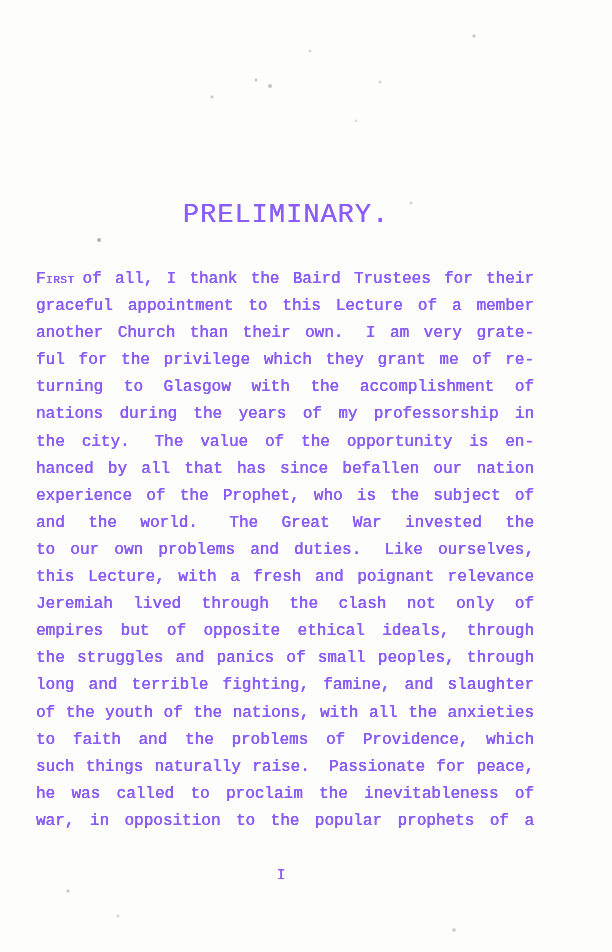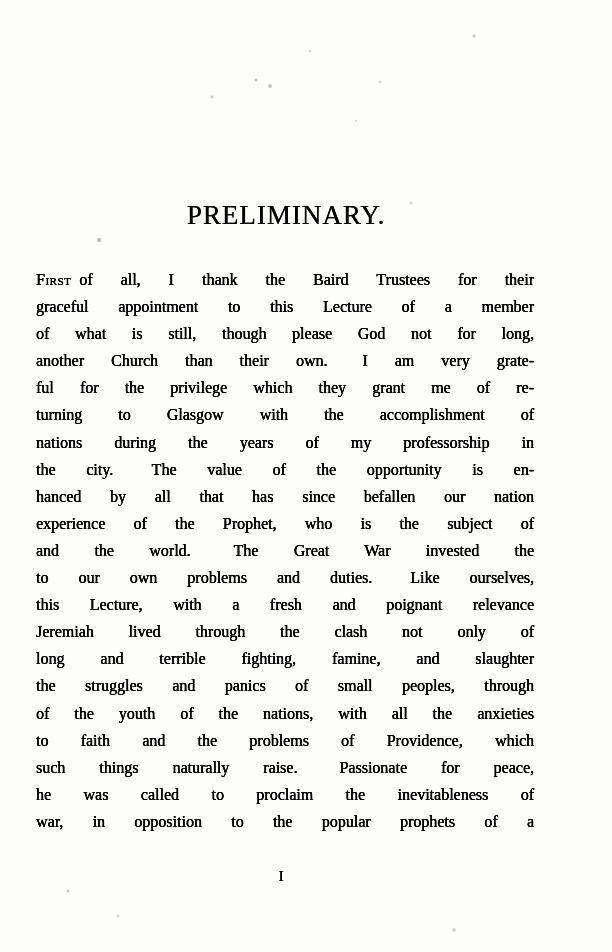--- a/index.html
+++ b/index.html
@@ -3,22 +3,22 @@
 <meta charset="utf-8">
 <style>
   html, body { margin: 0; padding: 0; background: #e9e9e7; }
   .page {
     position: relative;
     width: 612px;
     height: 952px;
     margin: 0;
     background: #fdfdfc;
     overflow: hidden;
-    font-family: Liberation Serif, serif;
-    color: #000000;
+    font-family: Liberation Mono, monospace;
+    color: #8b5cf6;
   }
   .title {
     position: absolute;
     top: 200px;
     left: 37px;
     width: 498px;
     margin: 0;
     font-size: 27px;
     font-weight: normal;
     letter-spacing: 1px;
@@ -81,34 +81,34 @@
 
 <div class="page">
   <div class="speckles"></div>
 
   <h1 class="title">PRELIMINARY.</h1>
 
   <div class="body-text">
     <div class="line"><span class="smallcaps">First</span> <span>of all, I thank the Baird Trustees for their</span></div>
     <div id="lines-container">
         <div class="line">graceful appointment to this Lecture of a member</div>
-        <div class="line">of what is still, though please God not for long,</div>
         <div class="line">another Church than their own.  I am very grate-</div>
         <div class="line">ful for the privilege which they grant me of re-</div>
         <div class="line">turning to Glasgow with the accomplishment of</div>
         <div class="line">nations during the years of my professorship in</div>
         <div class="line">the city.  The value of the opportunity is en-</div>
         <div class="line">hanced by all that has since befallen our nation</div>
         <div class="line">experience of the Prophet, who is the subject of</div>
         <div class="line">and the world.  The Great War invested the</div>
         <div class="line">to our own problems and duties.  Like ourselves,</div>
         <div class="line">this Lecture, with a fresh and poignant relevance</div>
         <div class="line">Jeremiah lived through the clash not only of</div>
+        <div class="line">empires but of opposite ethical ideals, through</div>
+        <div class="line">the struggles and panics of small peoples, through</div>
         <div class="line">long and terrible fighting, famine, and slaughter</div>
-        <div class="line">the struggles and panics of small peoples, through</div>
         <div class="line">of the youth of the nations, with all the anxieties</div>
         <div class="line">to faith and the problems of Providence, which</div>
         <div class="line">such things naturally raise.  Passionate for peace,</div>
         <div class="line">he was called to proclaim the inevitableness of</div>
         <div class="line">war, in opposition to the popular prophets of a</div>
       </div>
   </div>
 
   <div class="page-number">I</div>
 </div>

